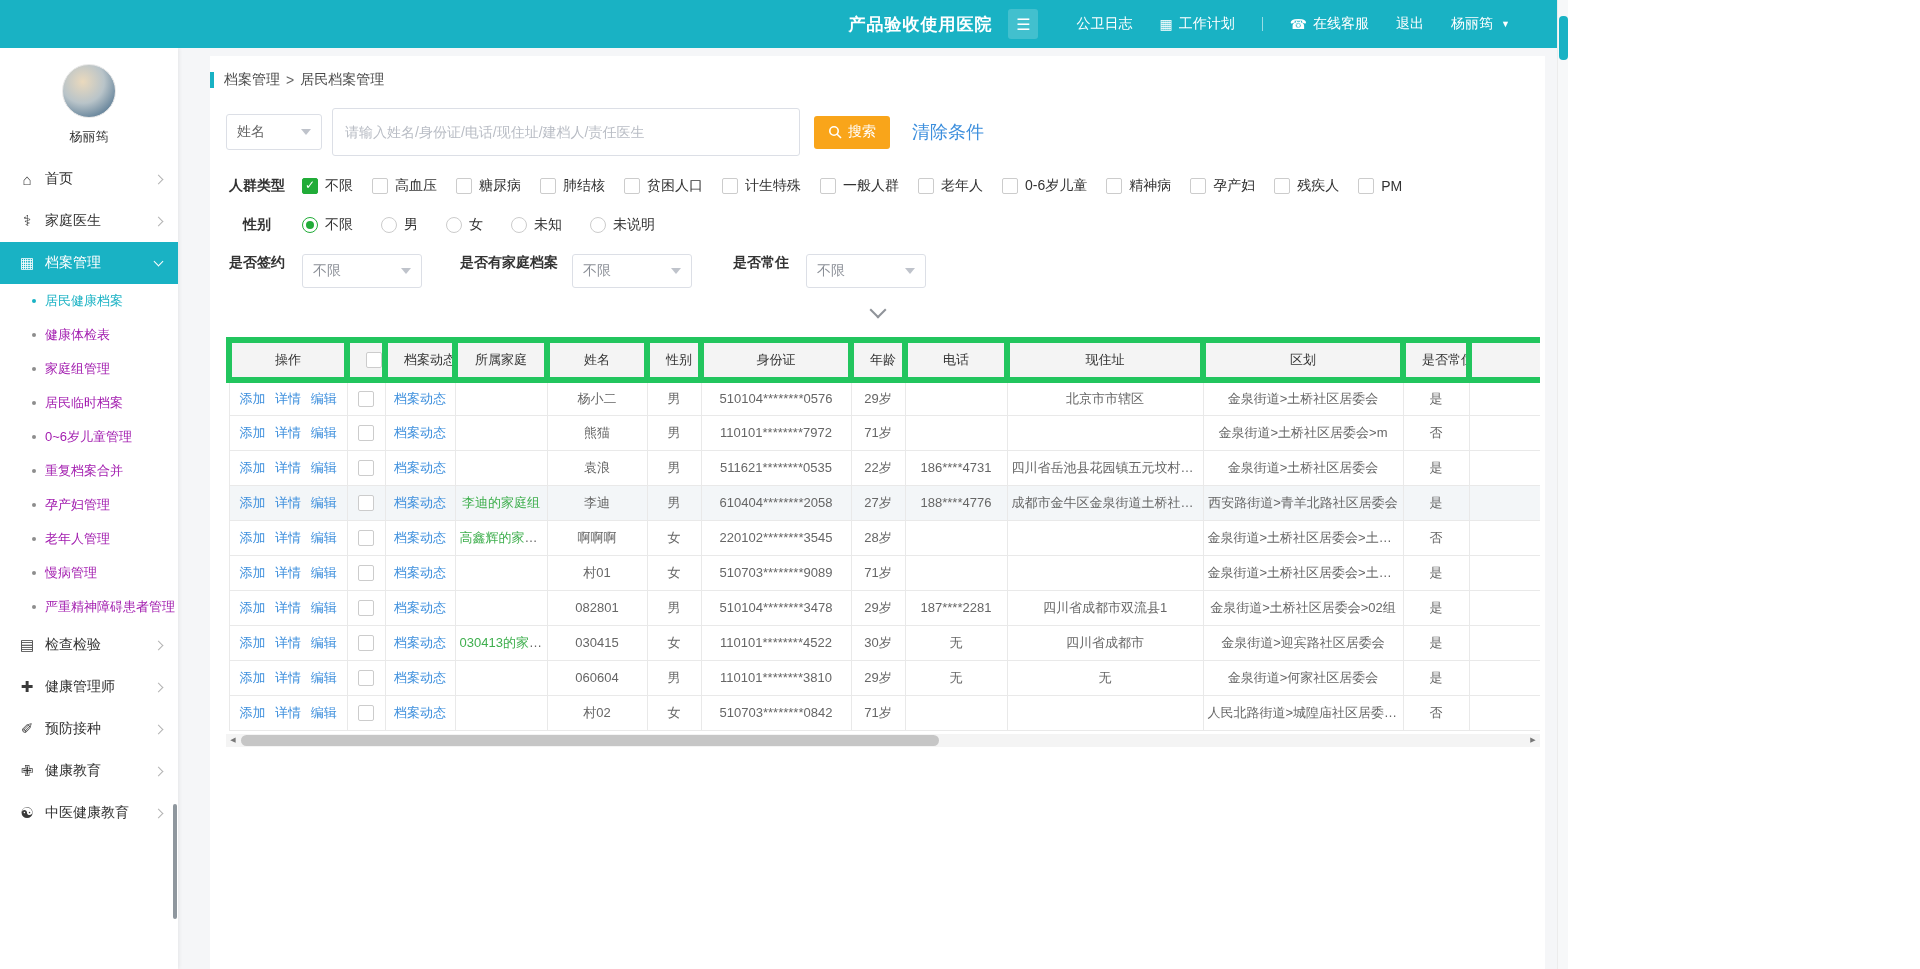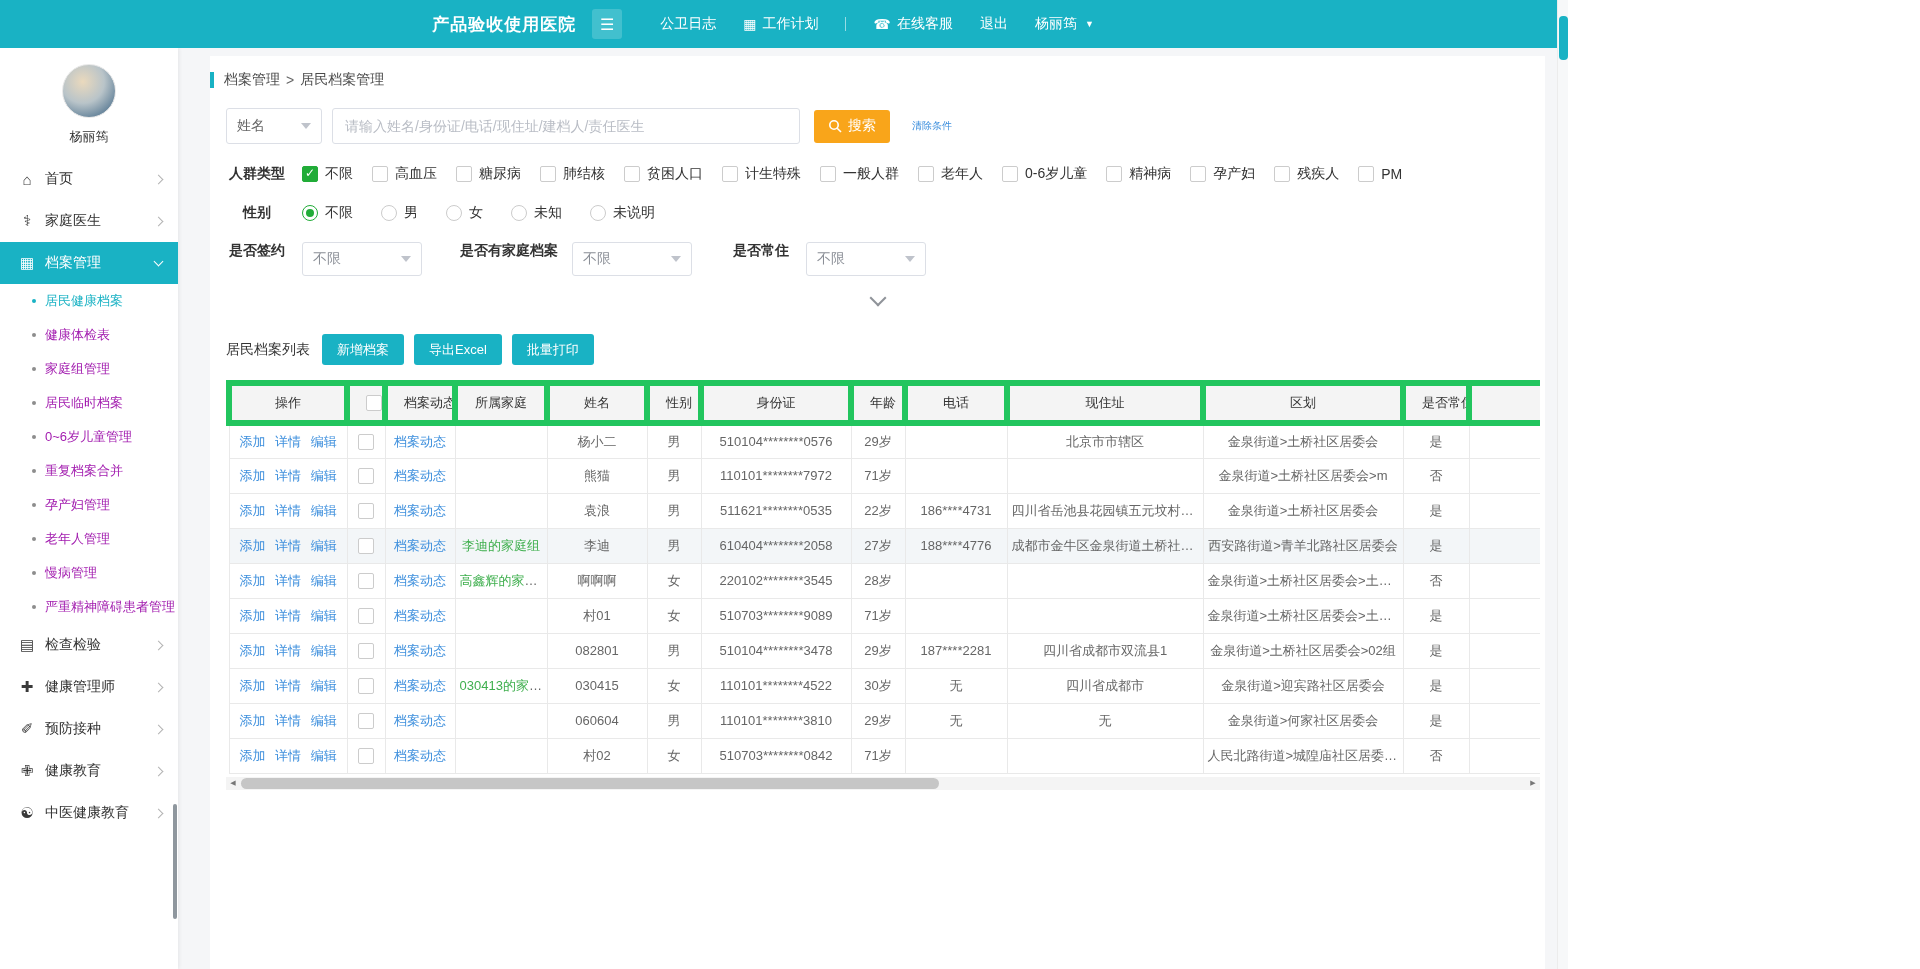--- a/index.html
+++ b/index.html
@@ -8,21 +8,21 @@
     background:#ffffff;
     font-family:"Liberation Sans","DejaVu Sans",sans-serif;
     font-size:14px; color:#333; overflow:hidden;
   }
   .app { position:relative; width:1568px; height:969px; background:#f5f6f8; overflow:hidden; }
 
   
   .topbar {
     position:absolute; top:0; left:0; width:100%; height:48px;
     background:var(--accent,#19b2c4); color:#fff; z-index:5;
-    display:flex; align-items:center; justify-content:center;
+    display:flex; align-items:center; justify-content:flex-end;
     padding:0 58px 0 16px;
     gap:38px;
   }
   .tb-left { display:flex; align-items:center; }
   .tb-title { font-size:17px; font-weight:bold; letter-spacing:1px; }
   .tb-burger {
     width:30px; height:30px; margin-left:16px; border-radius:3px;
     background:rgba(255,255,255,0.18); display:flex; align-items:center; justify-content:center;
     font-size:16px; cursor:pointer;
   }
@@ -76,32 +76,32 @@
 
   .search-row { display:flex; align-items:center; margin:14px 0 0 16px; }
   .select {
     height:36px; border:1px solid #dcdfe6; border-radius:3px; background:#fff;
     display:flex; align-items:center; justify-content:space-between;
     padding:0 10px; color:#666; cursor:pointer; font-size:14px;
   }
   .field-select { width:96px; }
   .sel-caret { width:0; height:0; border-left:5px solid transparent; border-right:5px solid transparent; border-top:6px solid #bfc3cb; margin-left:8px; flex:none; }
   .search-input {
-    width:468px; height:36px; border:1px solid #dcdfe6; border-radius:3px;
+    width:468px; height:48px; border:1px solid #dcdfe6; border-radius:3px;
     margin-left:10px; padding:0 12px; font-size:14px; color:#333; outline:none;
     font-family:"Liberation Sans","DejaVu Sans",sans-serif;
   }
   .search-input::placeholder { color:#b9bdc5; }
   .btn-search {
     margin-left:14px; height:33px; padding:0 14px;
     background:var(--orange,#f9a51a); color:#fff; border:none; border-radius:3px;
     font-size:14px; display:flex; align-items:center; gap:6px; cursor:pointer;
     font-family:inherit;
   }
-  .clear-link { margin-left:22px; color:var(--link,#3d8fdd); font-size:10px; text-decoration:none; cursor:pointer; }
+  .clear-link { margin-left:22px; color:var(--link,#3d8fdd); font-size:18px; text-decoration:none; cursor:pointer; }
 
   .filter-row { display:flex; align-items:flex-start; margin:21px 0 0 16px; }
   .f-label { width:62px; text-align:center; font-weight:600; color:#333; margin-right:14px; flex:none; }
   .cb-group, .rb-group { display:flex; align-items:center; flex-wrap:nowrap; }
   .cb-item { display:flex; align-items:center; margin-right:19px; cursor:pointer; }
   .cb {
     width:16px; height:16px; border:1px solid #ccc; border-radius:2px; background:#fff;
     margin-right:7px; position:relative; flex:none;
   }
   .cb.checked { background:var(--check,#21ac38); border-color:var(--check,#21ac38); }
@@ -457,26 +457,20 @@
               <span>不限</span>
               <span class="sel-caret"></span>
             </div>
           </div>
         </div>
 
       <div class="collapse-row">
         <span class="collapse-chev"></span>
       </div>
 
-      <div class="list-header">
-        <span class="list-title">居民档案列表</span>
-        <button class="btn-teal">新增档案</button>
-        <button class="btn-teal">导出Excel</button>
-        <button class="btn-teal">批量打印</button>
-      </div>
 
       <div class="table-wrap">
         <table>
           <colgroup>
             <col style="width:118px">
               <col style="width:38px">
               <col style="width:70px">
               <col style="width:92px">
             <col style="width:100px">
               <col style="width:54px">

